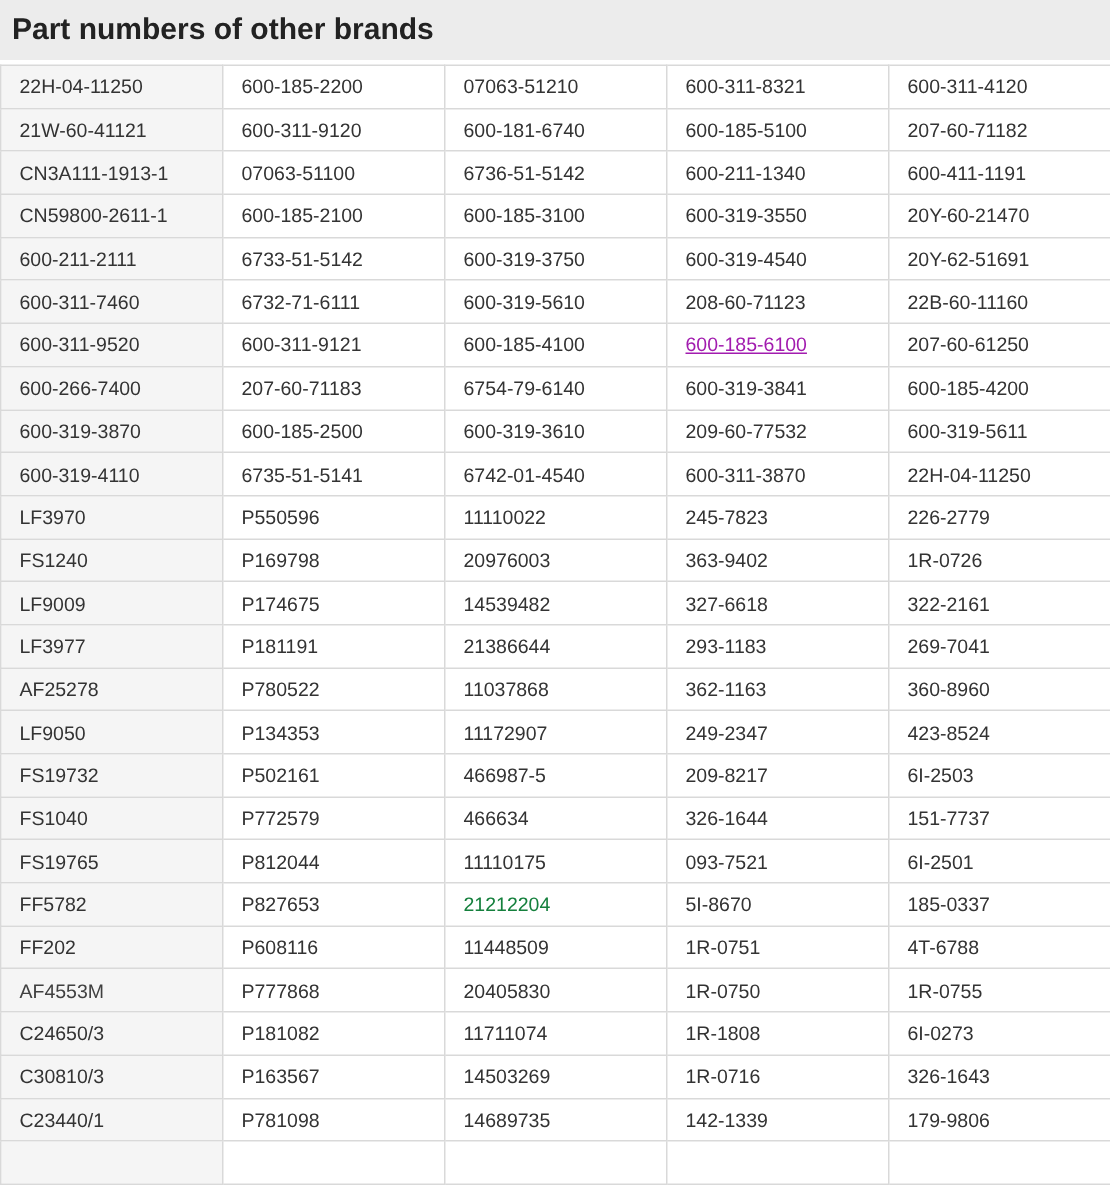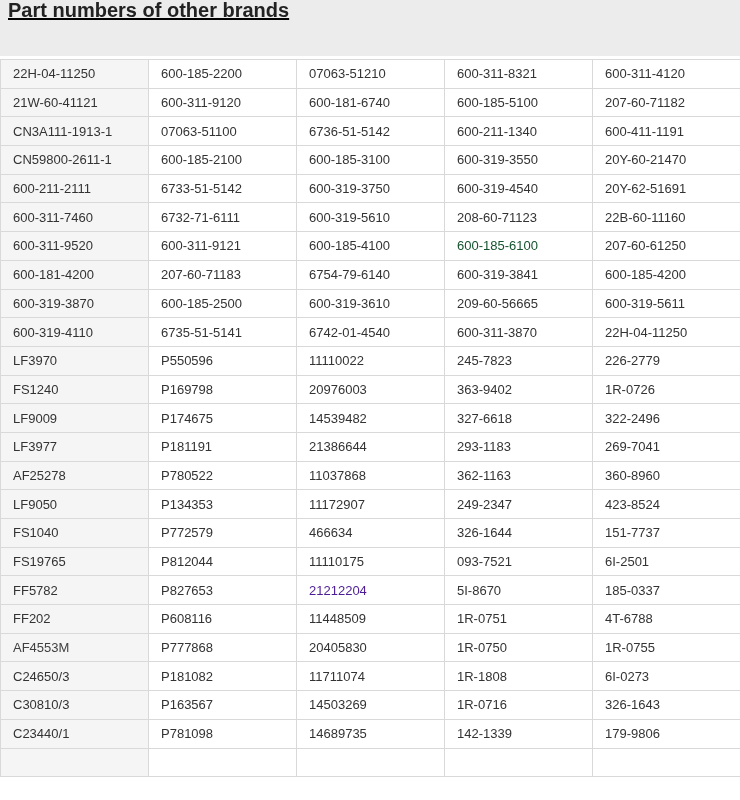--- a/index.html
+++ b/index.html
@@ -8,26 +8,25 @@
   }
   body {
     width: 740px;
     height: 800px;
     overflow: hidden;
     background: #ffffff;
     font-family: "Liberation Sans", sans-serif;
   }
   .page-header {
     background: #ececec;
-    height: 56px;
+    height: 40px;
     display: flex;
-    align-items: flex-start;
+    align-items: center;
     padding: 0 8px;
     box-sizing: border-box;
-    text-decoration: underline;
   }
   .page-title {
     margin: 0;
     font-size: 20px;
     font-weight: bold;
     color: #222222;
     line-height: 1;
   }
   table.parts {
     border-collapse: collapse;
@@ -101,35 +100,35 @@
         <td class="first-col" style="border-color: rgb(217, 217, 217); color: rgb(51, 51, 51); background: rgb(245, 245, 245);">600-311-7460</td>
         <td style="border-color: rgb(217, 217, 217); color: rgb(51, 51, 51);">6732-71-6111</td>
         <td style="border-color: rgb(217, 217, 217); color: rgb(51, 51, 51);">600-319-5610</td>
         <td style="border-color: rgb(217, 217, 217); color: rgb(51, 51, 51);">208-60-71123</td>
         <td style="border-color: rgb(217, 217, 217); color: rgb(51, 51, 51);">22B-60-11160</td>
       </tr>
       <tr>
         <td class="first-col" style="border-color: rgb(217, 217, 217); color: rgb(51, 51, 51); background: rgb(245, 245, 245);">600-311-9520</td>
         <td style="border-color: rgb(217, 217, 217); color: rgb(51, 51, 51);">600-311-9121</td>
         <td style="border-color: rgb(217, 217, 217); color: rgb(51, 51, 51);">600-185-4100</td>
-        <td style="border-color: rgb(217, 217, 217); color: #14532d;">600-185-6100</td>
+        <td style="border-color: rgb(217, 217, 217); color: #a21caf; text-decoration: underline;">600-185-6100</td>
         <td style="border-color: rgb(217, 217, 217); color: rgb(51, 51, 51);">207-60-61250</td>
       </tr>
       <tr>
-        <td class="first-col" style="border-color: rgb(217, 217, 217); color: rgb(51, 51, 51); background: rgb(245, 245, 245);">600-181-4200</td>
+        <td class="first-col" style="border-color: rgb(217, 217, 217); color: rgb(51, 51, 51); background: rgb(245, 245, 245);">600-266-7400</td>
         <td style="border-color: rgb(217, 217, 217); color: rgb(51, 51, 51);">207-60-71183</td>
         <td style="border-color: rgb(217, 217, 217); color: rgb(51, 51, 51);">6754-79-6140</td>
         <td style="border-color: rgb(217, 217, 217); color: rgb(51, 51, 51);">600-319-3841</td>
         <td style="border-color: rgb(217, 217, 217); color: rgb(51, 51, 51);">600-185-4200</td>
       </tr>
       <tr>
         <td class="first-col" style="border-color: rgb(217, 217, 217); color: rgb(51, 51, 51); background: rgb(245, 245, 245);">600-319-3870</td>
         <td style="border-color: rgb(217, 217, 217); color: rgb(51, 51, 51);">600-185-2500</td>
         <td style="border-color: rgb(217, 217, 217); color: rgb(51, 51, 51);">600-319-3610</td>
-        <td style="border-color: rgb(217, 217, 217); color: rgb(51, 51, 51);">209-60-56665</td>
+        <td style="border-color: rgb(217, 217, 217); color: rgb(51, 51, 51);">209-60-77532</td>
         <td style="border-color: rgb(217, 217, 217); color: rgb(51, 51, 51);">600-319-5611</td>
       </tr>
       <tr>
         <td class="first-col" style="border-color: rgb(217, 217, 217); color: rgb(51, 51, 51); background: rgb(245, 245, 245);">600-319-4110</td>
         <td style="border-color: rgb(217, 217, 217); color: rgb(51, 51, 51);">6735-51-5141</td>
         <td style="border-color: rgb(217, 217, 217); color: rgb(51, 51, 51);">6742-01-4540</td>
         <td style="border-color: rgb(217, 217, 217); color: rgb(51, 51, 51);">600-311-3870</td>
         <td style="border-color: rgb(217, 217, 217); color: rgb(51, 51, 51);">22H-04-11250</td>
       </tr>
       <tr>
@@ -144,21 +143,21 @@
         <td style="border-color: rgb(217, 217, 217); color: rgb(51, 51, 51);">P169798</td>
         <td style="border-color: rgb(217, 217, 217); color: rgb(51, 51, 51);">20976003</td>
         <td style="border-color: rgb(217, 217, 217); color: rgb(51, 51, 51);">363-9402</td>
         <td style="border-color: rgb(217, 217, 217); color: rgb(51, 51, 51);">1R-0726</td>
       </tr>
       <tr>
         <td class="first-col" style="border-color: rgb(217, 217, 217); color: rgb(51, 51, 51); background: rgb(245, 245, 245);">LF9009</td>
         <td style="border-color: rgb(217, 217, 217); color: rgb(51, 51, 51);">P174675</td>
         <td style="border-color: rgb(217, 217, 217); color: rgb(51, 51, 51);">14539482</td>
         <td style="border-color: rgb(217, 217, 217); color: rgb(51, 51, 51);">327-6618</td>
-        <td style="border-color: rgb(217, 217, 217); color: rgb(51, 51, 51);">322-2496</td>
+        <td style="border-color: rgb(217, 217, 217); color: rgb(51, 51, 51);">322-2161</td>
       </tr>
       <tr>
         <td class="first-col" style="border-color: rgb(217, 217, 217); color: rgb(51, 51, 51); background: rgb(245, 245, 245);">LF3977</td>
         <td style="border-color: rgb(217, 217, 217); color: rgb(51, 51, 51);">P181191</td>
         <td style="border-color: rgb(217, 217, 217); color: rgb(51, 51, 51);">21386644</td>
         <td style="border-color: rgb(217, 217, 217); color: rgb(51, 51, 51);">293-1183</td>
         <td style="border-color: rgb(217, 217, 217); color: rgb(51, 51, 51);">269-7041</td>
       </tr>
       <tr>
         <td class="first-col" style="border-color: rgb(217, 217, 217); color: rgb(51, 51, 51); background: rgb(245, 245, 245);">AF25278</td>
@@ -168,37 +167,44 @@
         <td style="border-color: rgb(217, 217, 217); color: rgb(51, 51, 51);">360-8960</td>
       </tr>
       <tr>
         <td class="first-col" style="border-color: rgb(217, 217, 217); color: rgb(51, 51, 51); background: rgb(245, 245, 245);">LF9050</td>
         <td style="border-color: rgb(217, 217, 217); color: rgb(51, 51, 51);">P134353</td>
         <td style="border-color: rgb(217, 217, 217); color: rgb(51, 51, 51);">11172907</td>
         <td style="border-color: rgb(217, 217, 217); color: rgb(51, 51, 51);">249-2347</td>
         <td style="border-color: rgb(217, 217, 217); color: rgb(51, 51, 51);">423-8524</td>
       </tr>
       <tr>
+        <td class="first-col" style="border-color: rgb(217, 217, 217); color: rgb(51, 51, 51); background: rgb(245, 245, 245);">FS19732</td>
+        <td style="border-color: rgb(217, 217, 217); color: rgb(51, 51, 51);">P502161</td>
+        <td style="border-color: rgb(217, 217, 217); color: rgb(51, 51, 51);">466987-5</td>
+        <td style="border-color: rgb(217, 217, 217); color: rgb(51, 51, 51);">209-8217</td>
+        <td style="border-color: rgb(217, 217, 217); color: rgb(51, 51, 51);">6I-2503</td>
+      </tr>
+      <tr>
         <td class="first-col" style="border-color: rgb(217, 217, 217); color: rgb(51, 51, 51); background: rgb(245, 245, 245);">FS1040</td>
         <td style="border-color: rgb(217, 217, 217); color: rgb(51, 51, 51);">P772579</td>
         <td style="border-color: rgb(217, 217, 217); color: rgb(51, 51, 51);">466634</td>
         <td style="border-color: rgb(217, 217, 217); color: rgb(51, 51, 51);">326-1644</td>
         <td style="border-color: rgb(217, 217, 217); color: rgb(51, 51, 51); padding-left: 12px;">151-7737</td>
       </tr>
       <tr>
         <td class="first-col" style="border-color: rgb(217, 217, 217); color: rgb(51, 51, 51); background: rgb(245, 245, 245);">FS19765</td>
         <td style="border-color: rgb(217, 217, 217); color: rgb(51, 51, 51);">P812044</td>
         <td style="border-color: rgb(217, 217, 217); color: rgb(51, 51, 51);">11110175</td>
         <td style="border-color: rgb(217, 217, 217); color: rgb(51, 51, 51);">093-7521</td>
         <td style="border-color: rgb(217, 217, 217); color: rgb(51, 51, 51);">6I-2501</td>
       </tr>
       <tr>
         <td class="first-col" style="border-color: rgb(217, 217, 217); color: rgb(51, 51, 51); background: rgb(245, 245, 245);">FF5782</td>
         <td style="border-color: rgb(217, 217, 217); color: rgb(51, 51, 51);">P827653</td>
-        <td style="border-color: rgb(217, 217, 217); color: #4c1d95;">21212204</td>
+        <td style="border-color: rgb(217, 217, 217); color: #15803d;">21212204</td>
         <td style="border-color: rgb(217, 217, 217); color: rgb(51, 51, 51);">5I-8670</td>
         <td style="border-color: rgb(217, 217, 217); color: rgb(51, 51, 51);">185-0337</td>
       </tr>
       <tr>
         <td class="first-col" style="border-color: rgb(217, 217, 217); color: rgb(51, 51, 51); background: rgb(245, 245, 245);">FF202</td>
         <td style="border-color: rgb(217, 217, 217); color: rgb(51, 51, 51);">P608116</td>
         <td style="border-color: rgb(217, 217, 217); color: rgb(51, 51, 51);">11448509</td>
         <td style="border-color: rgb(217, 217, 217); color: rgb(51, 51, 51);">1R-0751</td>
         <td style="border-color: rgb(217, 217, 217); color: rgb(51, 51, 51);">4T-6788</td>
       </tr>

